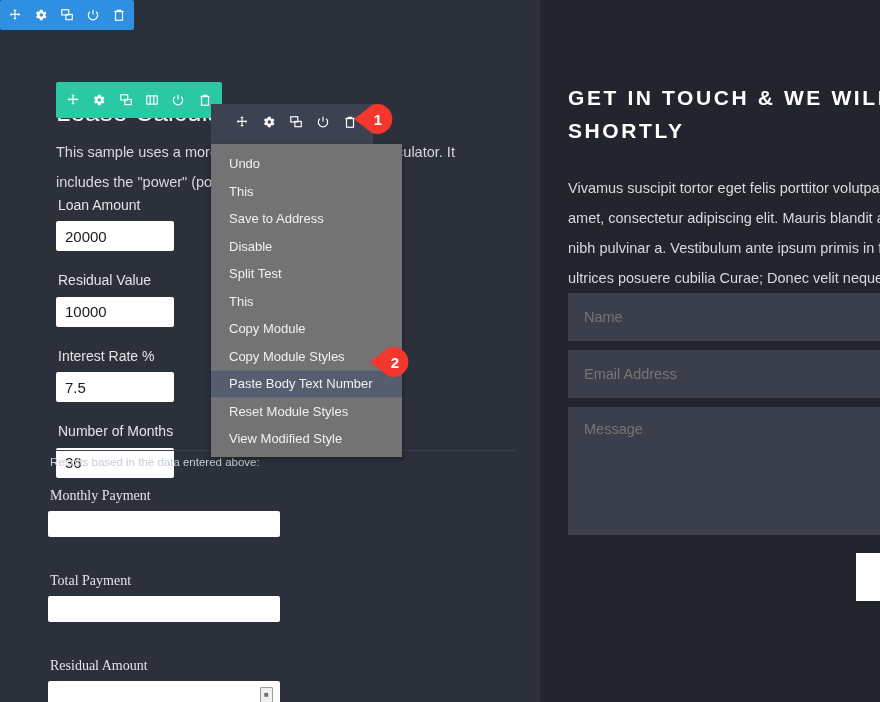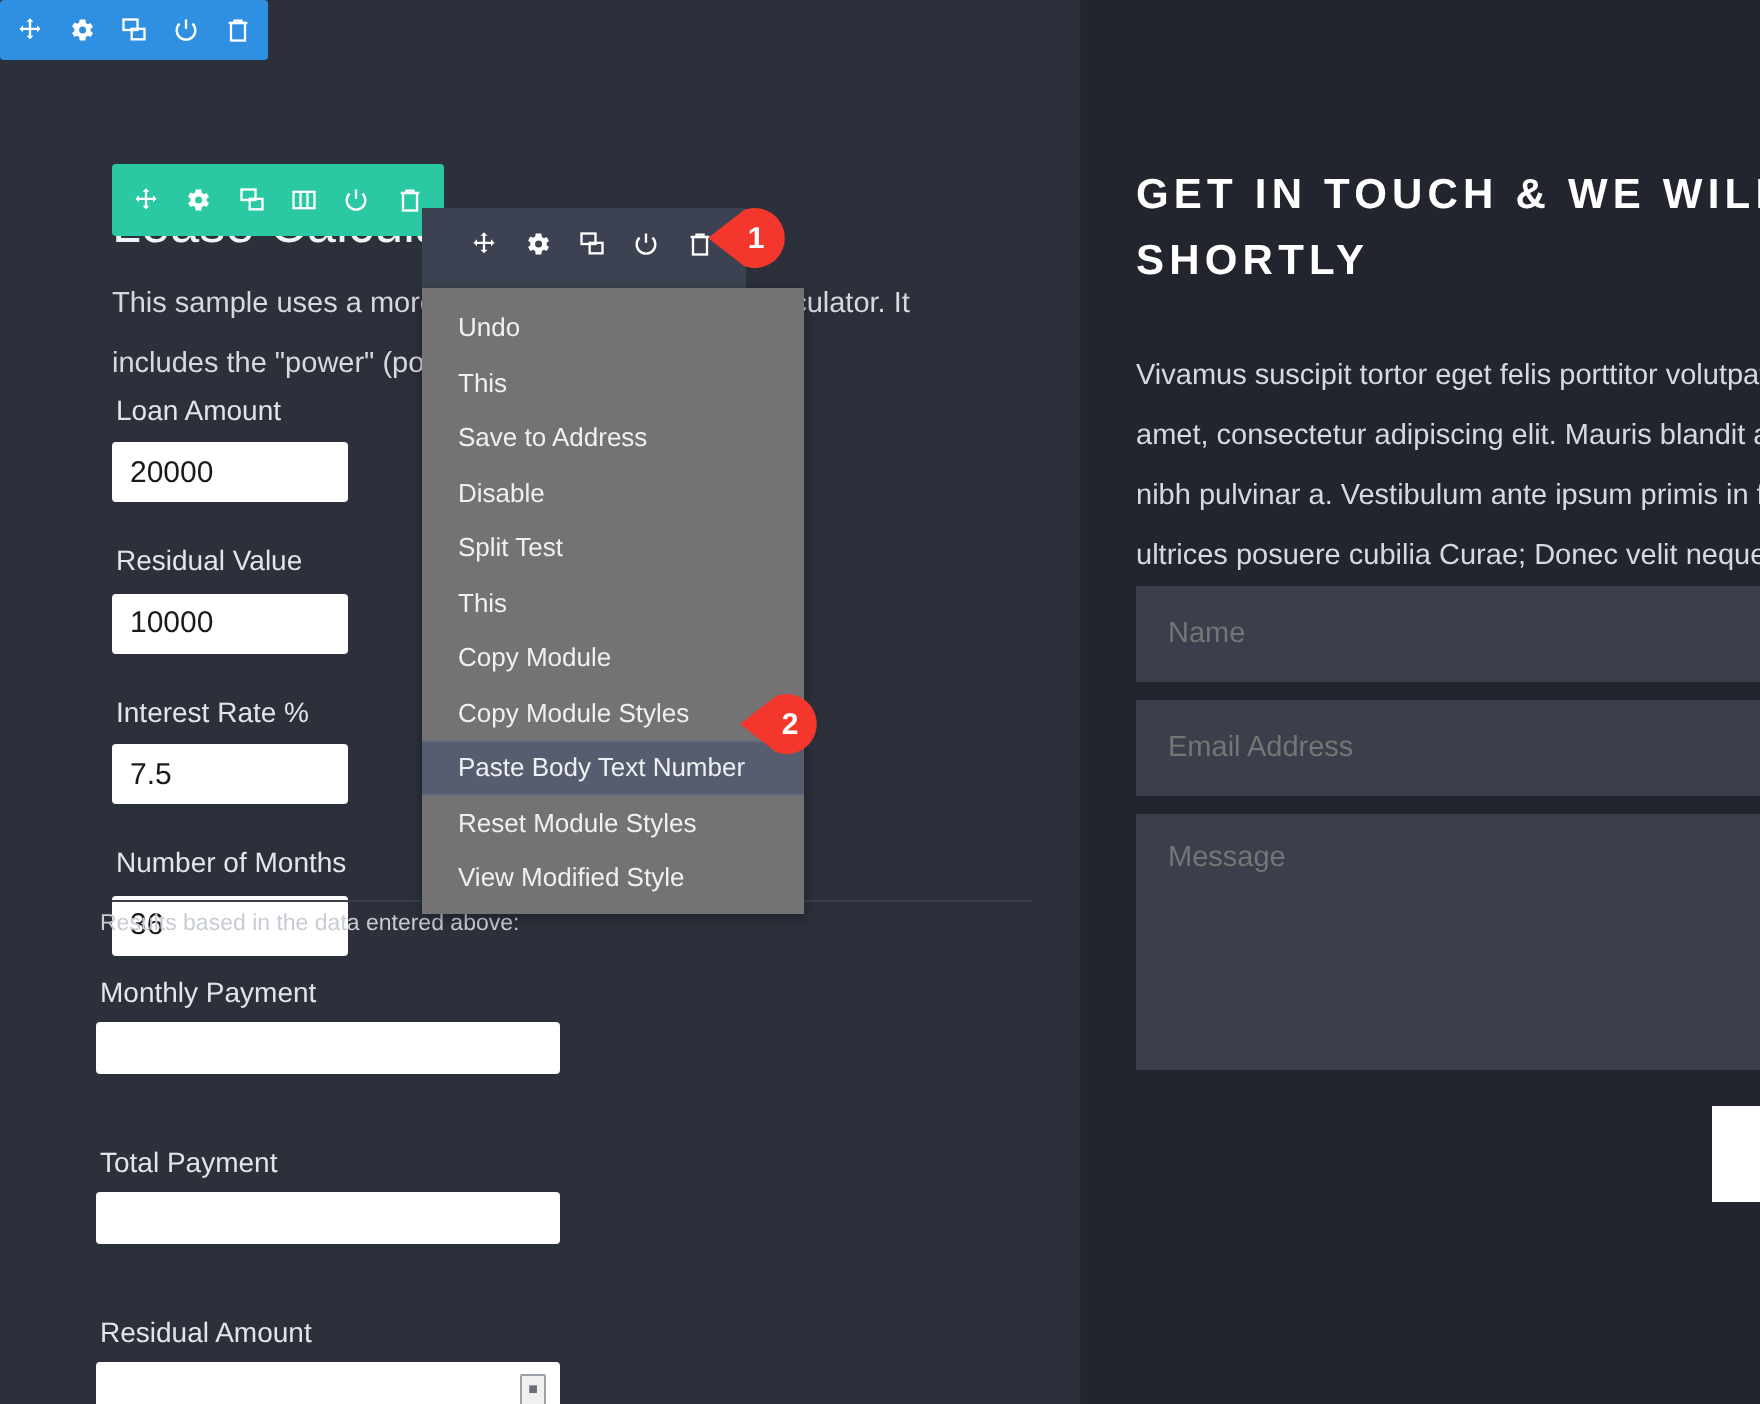--- a/index.html
+++ b/index.html
@@ -100,20 +100,21 @@
   }
   .results-note {
     font-size: 11.5px;
     color: #c8ccd4;
     margin: 0 0 20px 2px;
   }
   .result-label {
     font-size: 14px;
     color: #e2e4e8;
     margin: 0 0 7px 2px;
+    font-family: Liberation Serif, serif;
   }
   .result-label.spaced { margin-top: 36px; }
   .result-input {
     display: block;
     box-sizing: border-box;
     position: relative;
     width: 232px;
     height: 26px;
     background: #ffffff;
     border: 0;

